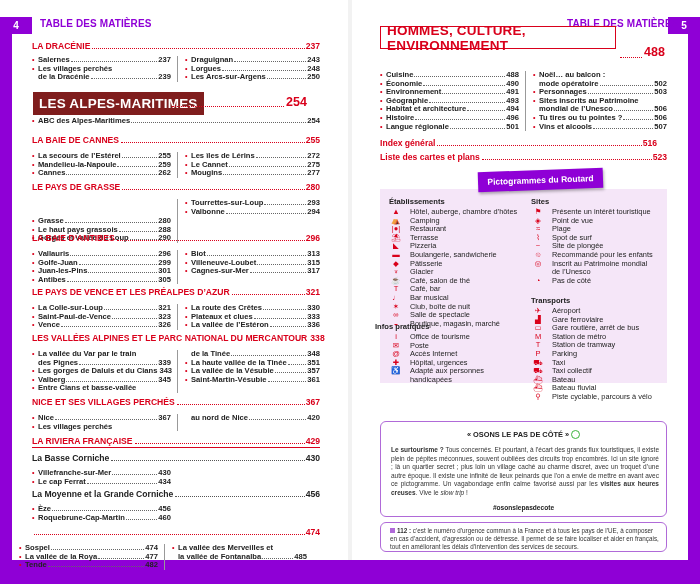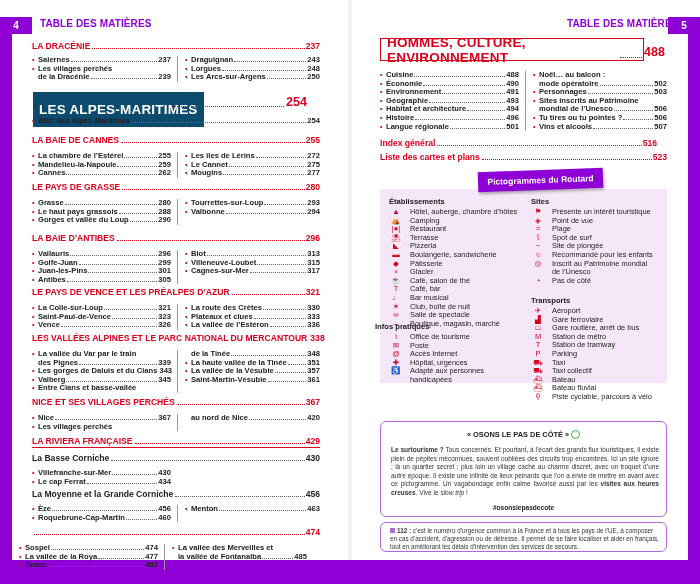--- a/index.html
+++ b/index.html
@@ -34,25 +34,25 @@
   .col { position:relative;font-weight:bold; }
   .col.left { padding-right:6px; }
   .col.right { padding-left:7px; border-left:1.2px solid #999; }
   .e { font-size:7.6px; line-height:8.6px; display:flex; align-items:baseline; white-space:nowrap; color:#222; }
   .e .b { color:#d9001b; font-size:7px; width:6px; flex:0 0 auto; }
   .e .nb { width:6px; flex:0 0 auto; }
   .e .t { flex:0 0 auto; }
   .e .d { flex:1 1 auto; border-bottom:1px dotted #666; margin:0 1px 1px 1px; }
   .e .p { flex:0 0 auto; }
 
-  .big-title { position:absolute; left:33px; top:92px; height:35px; background:#0c4a6e; color:#fff; font-weight:bold; font-size:13.5px; display:flex; align-items:center; padding:0 6px; letter-spacing:0.2px; }
+  .big-title { position:absolute; left:33px; top:92px; height:23px; background:#7f1d1d; color:#fff; font-weight:bold; font-size:13.5px; display:flex; align-items:center; padding:0 6px; letter-spacing:0.2px; }
   .big-pg { position:absolute; font-weight:bold; color:#d9001b; font-size:12.5px; }
   .big-dots { position:absolute; border-bottom:1px dotted #d9001b; height:1px; }
 
-  .hce-box { position:absolute; left:380px; top:38px; width:264px; height:23px; border:1.3px solid #d9001b; color:#d9001b; font-weight:bold; font-size:13.5px; display:flex; align-items:center; padding-left:6px; letter-spacing:0.2px; }
+  .hce-box { position:absolute; left:380px; top:26px; width:236px; height:23px; border:1.3px solid #d9001b; color:#d9001b; font-weight:bold; font-size:13.5px; display:flex; align-items:center; padding-left:6px; letter-spacing:0.2px; }
 
   .picto-panel { position:absolute; left:380px; top:189px; width:287px; height:194px; background:#f5e6f8; }
   .picto-tag { position:absolute; left:478px; top:170px; width:125px; height:20px; background:#8f00d6; color:#fff; font-weight:bold; font-size:8.5px; display:flex; align-items:center; justify-content:center; transform:rotate(-2deg); box-shadow:1px 2px 3px rgba(0,0,0,0.3); }
   .pc-head { position:absolute; font-size:7.6px; font-weight:bold; color:#222; }
   .pc-item { position:absolute; font-size:7.4px; line-height:8.6px; color:#222; white-space:nowrap; display:flex; }
   .pc-icon { display:inline-block; width:14px; color:#d9001b; font-size:7.5px; text-align:center; margin-right:7px; flex:0 0 auto; }
 
   .osons-box { position:absolute; left:380px; top:421px; width:287px; height:96px; border:1.3px solid #b06ad8; border-radius:6px; background:#fff; }
   .osons-title { position:absolute; left:0; width:100%; top:8px; text-align:center; font-size:7.4px; font-weight:bold; color:#222; }
   .osons-title .leaf { display:inline-block; width:9px; height:9px; border:1.5px solid #3cb43c; border-radius:50%; vertical-align:-2px; margin-left:2px; }
@@ -141,21 +141,21 @@
       </div>
       <div class="sec" style="left: 32px; top: 135px; width: 288px;">
         <span class="lbl">LA BAIE DE CANNES</span>
         <span class="dots"></span>
         <span class="pg">255</span>
       </div>
       <div class="entries" style="left: 32px; top: 152px;">
         <div class="col left" style="width: 145px;">
           <div class="e">
             <span class="b">•</span>
-            <span class="t">La chambre de l’Estérel</span>
+            <span class="t">La secours de l’Estérel</span>
             <span class="d"></span>
             <span class="p">255</span>
           </div>
           <div class="e">
             <span class="b">•</span>
             <span class="t">Mandelieu-la-Napoule</span>
             <span class="d"></span>
             <span class="p">259</span>
           </div>
           <div class="e">
@@ -185,21 +185,21 @@
             <span class="p">277</span>
           </div>
         </div>
       </div>
       <div class="sec" style="left: 32px; top: 182px; width: 288px;">
         <span class="lbl">LE PAYS DE GRASSE</span>
         <span class="dots"></span>
         <span class="pg">280</span>
       </div>
       <div class="entries" style="left: 32px; top: 199px;">
-        <div class="col left" style="width: 145px;">
+        <div class="col left" style="width: 145px; margin-top: 18px;">
           <div class="e">
             <span class="b">•</span>
             <span class="t">Grasse</span>
             <span class="d"></span>
             <span class="p">280</span>
           </div>
           <div class="e">
             <span class="b">•</span>
             <span class="t">Le haut pays grassois</span>
             <span class="d"></span>
@@ -452,28 +452,20 @@
             <span class="b">•</span>
             <span class="t">Èze</span>
             <span class="d"></span>
             <span class="p">456</span>
           </div>
           <div class="e">
             <span class="b">•</span>
             <span class="t">Roquebrune-Cap-Martin</span>
             <span class="d"></span>
             <span class="p">460</span>
-          </div>
-        </div>
-        <div class="col right" style="width: 143px;">
-          <div class="e">
-            <span class="b">•</span>
-            <span class="t">Menton</span>
-            <span class="d"></span>
-            <span class="p">463</span>
           </div>
         </div>
       </div>
       <div class="sec" style="left: 32px; top: 527px; width: 288px;">
         <span class="dots"></span>
         <span class="pg">474</span>
       </div>
       <div class="entries" style="left: 19px; top: 544px;">
         <div class="col left" style="width: 145px;">
           <div class="e">

